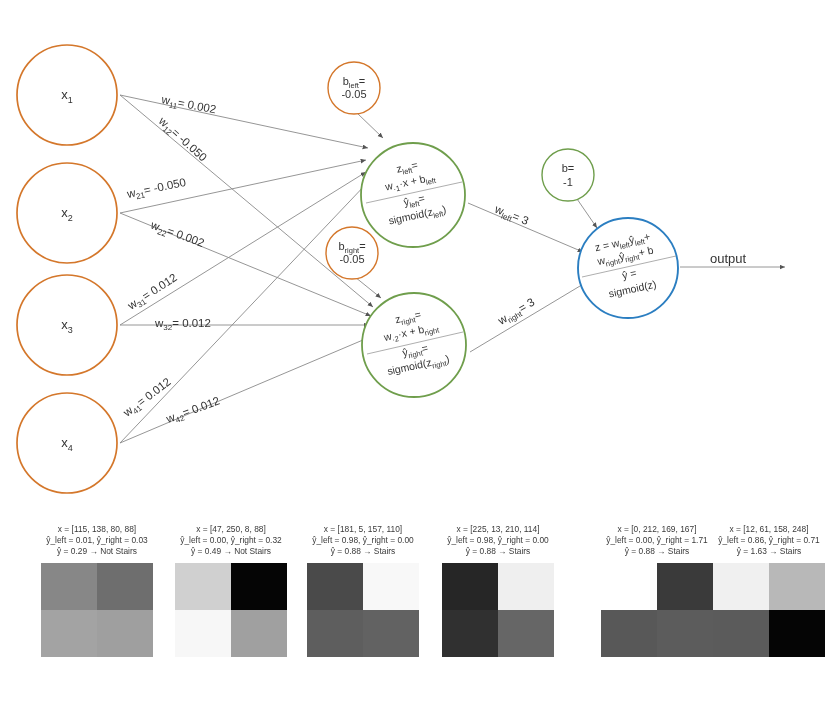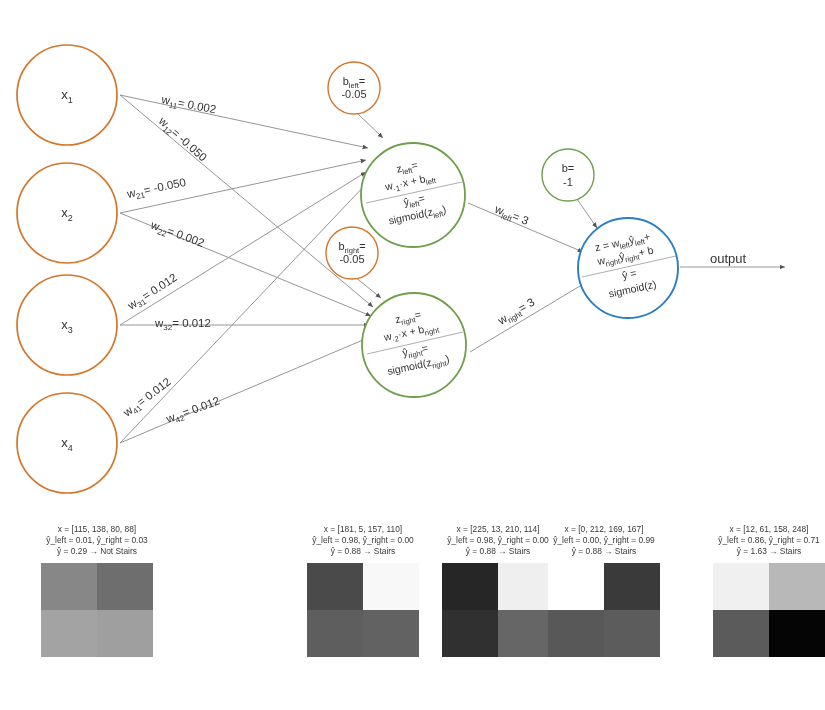--- a/index.html
+++ b/index.html
@@ -226,20 +226,31 @@
       <div class="ex-caption">ŷ_left = 0.01, ŷ_right = 0.03</div>
       <div class="ex-caption">ŷ = 0.29 → Not Stairs</div>
       <div class="tiles">
         <div class="tile" style="background: rgb(135, 135, 135);"></div>
         <div class="tile" style="background: rgb(110, 110, 110);"></div>
         <div class="tile" style="background: rgb(163, 163, 163);"></div>
         <div class="tile" style="background: rgb(159, 159, 159);"></div>
       </div>
     </div>
 
+    <div class="example" style="left:140px;width:134px;">
+      <div class="ex-caption">x = [47, 250, 8, 88]</div>
+      <div class="ex-caption">ŷ_left = 0.00, ŷ_right = 0.32</div>
+      <div class="ex-caption">ŷ = 0.49 → Not Stairs</div>
+      <div class="tiles">
+        <div class="tile" style="background: rgb(208, 208, 208);"></div>
+        <div class="tile" style="background: rgb(5, 5, 5);"></div>
+        <div class="tile" style="background: rgb(247, 247, 247);"></div>
+        <div class="tile" style="background: rgb(160, 160, 160);"></div>
+      </div>
+    </div>
 
     <div class="example" style="left:272px;width:134px;">
       <div class="ex-caption">x = [181, 5, 157, 110]</div>
       <div class="ex-caption">ŷ_left = 0.98, ŷ_right = 0.00</div>
       <div class="ex-caption">ŷ = 0.88 → Stairs</div>
       <div class="tiles">
         <div class="tile" style="background: rgb(74, 74, 74);"></div>
         <div class="tile" style="background: rgb(248, 248, 248);"></div>
         <div class="tile" style="background: rgb(94, 94, 94);"></div>
         <div class="tile" style="background: rgb(98, 98, 98);"></div>
@@ -251,23 +262,23 @@
       <div class="ex-caption">ŷ_left = 0.98, ŷ_right = 0.00</div>
       <div class="ex-caption">ŷ = 0.88 → Stairs</div>
       <div class="tiles">
         <div class="tile" style="background: rgb(38, 38, 38);"></div>
         <div class="tile" style="background: rgb(239, 239, 239);"></div>
         <div class="tile" style="background: rgb(48, 48, 48);"></div>
         <div class="tile" style="background: rgb(102, 102, 102);"></div>
       </div>
     </div>
 
-    <div class="example" style="left:510px;width:140px;">
+    <div class="example" style="left:563px;width:140px;">
       <div class="ex-caption">x = [0, 212, 169, 167]</div>
-      <div class="ex-caption">ŷ_left = 0.00, ŷ_right = 0.99</div>
+      <div class="ex-caption">ŷ_left = 0.00, ŷ_right = 1.71</div>
       <div class="ex-caption">ŷ = 0.88 → Stairs</div>
       <div class="tiles">
         <div class="tile" style="background: rgb(255, 255, 255);"></div>
         <div class="tile" style="background: rgb(58, 58, 58);"></div>
         <div class="tile" style="background: rgb(88, 88, 88);"></div>
         <div class="tile" style="background: rgb(92, 92, 92);"></div>
       </div>
     </div>
 
     <div class="example" style="left:672px;width:146px;">

